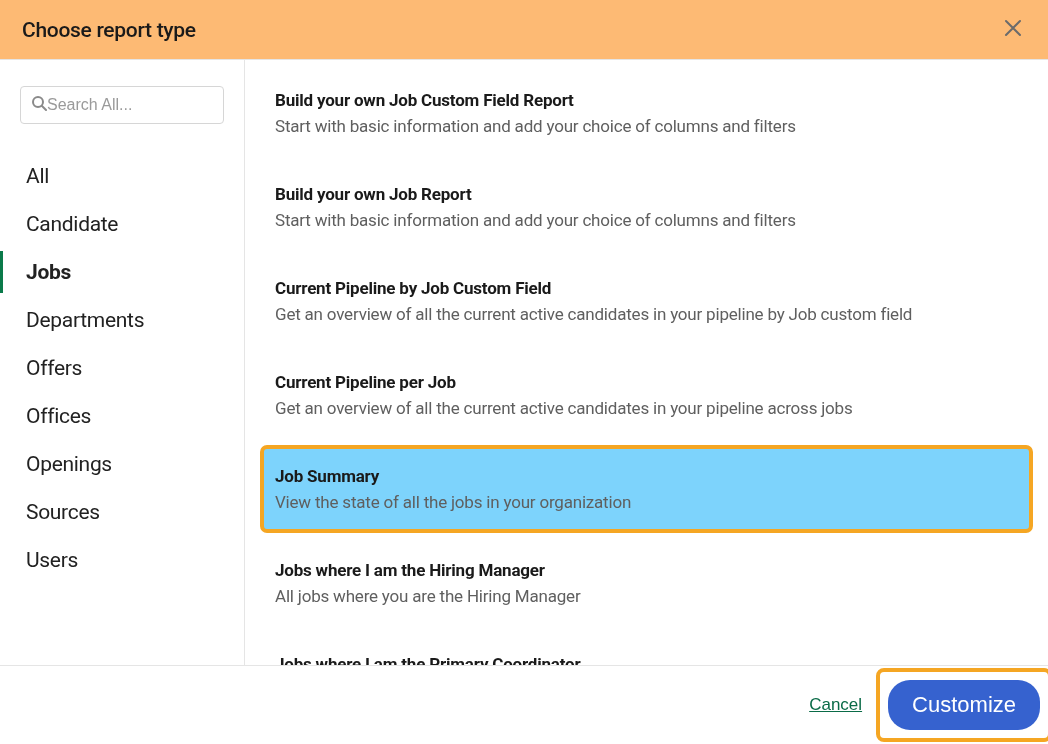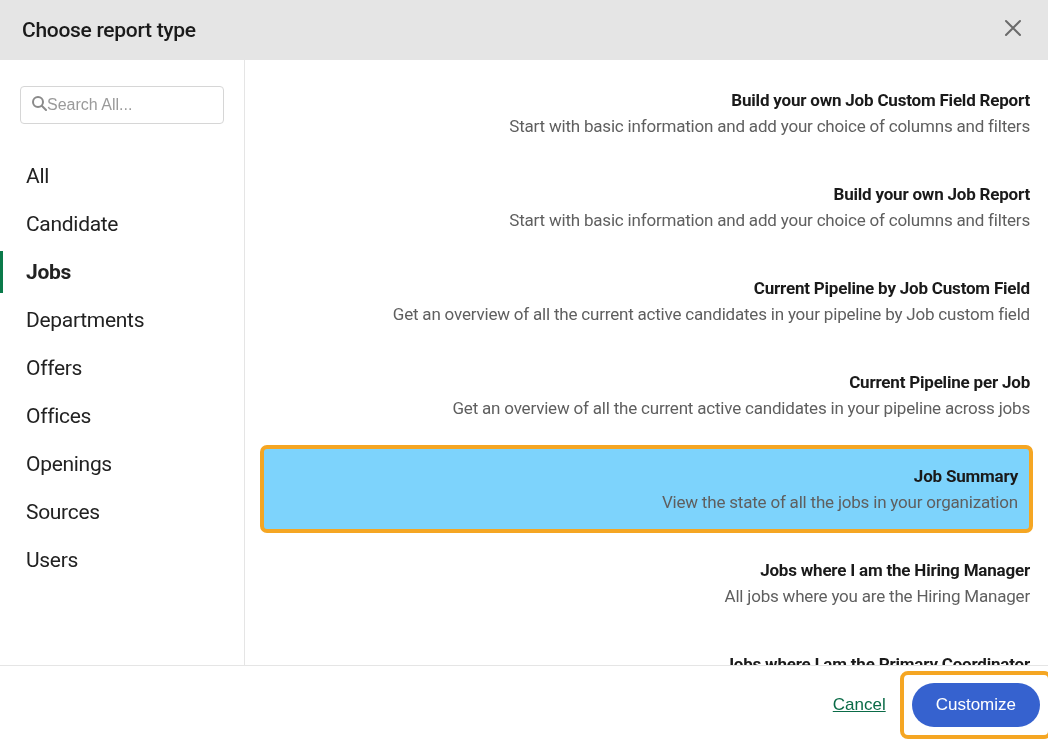--- a/index.html
+++ b/index.html
@@ -12,21 +12,21 @@
       overflow: hidden;
       position: relative;
     }
     .header {
       height: 60px;
       border-bottom: 1px solid #e5e5e5;
       display: flex;
       align-items: center;
       justify-content: space-between;
       padding: 0 22px;
-      background: #e5e5e5;
+      background: #fdba74;
     }
     .header-title {
       font-size: 21px;
       font-weight: 500;
       letter-spacing: -0.3px;
       color: #1a1a1a;
     }
     .close-btn {
       background: none;
       border: none;
@@ -86,21 +86,20 @@
       top: 3px;
       bottom: 3px;
       width: 3px;
       background: #0a7a4a;
     }
     .content {
       flex: 1;
       overflow-y: auto;
       padding: 12px 6px 20px 30px;
       position: relative;
-      text-align: right;
     }
     .report-item {
       padding: 18px 12px 18px 0;
       cursor: pointer;
       border-radius: 4px;
     }
     .report-title {
       font-size: 17px;
       font-weight: 700;
       color: #1a1a1a;
@@ -148,21 +147,21 @@
       outline: 4px solid #f5a623;
       border-radius: 4px;
       padding: 8px;
     }
     .customize-btn {
       background: #3662cf;
       color: #fff;
       border: none;
       border-radius: 22px;
       padding: 12px 24px;
-      font-size: 17px;
+      font-size: 22px;
       font-weight: 500;
       cursor: pointer;
     }
     
     .content::-webkit-scrollbar { width: 10px; }
     .content::-webkit-scrollbar-thumb { background: #c9c9c9; border-radius: 5px; }
     .content::-webkit-scrollbar-track { background: #f1f1f1; }
   </style>
 </head>
 <body>

